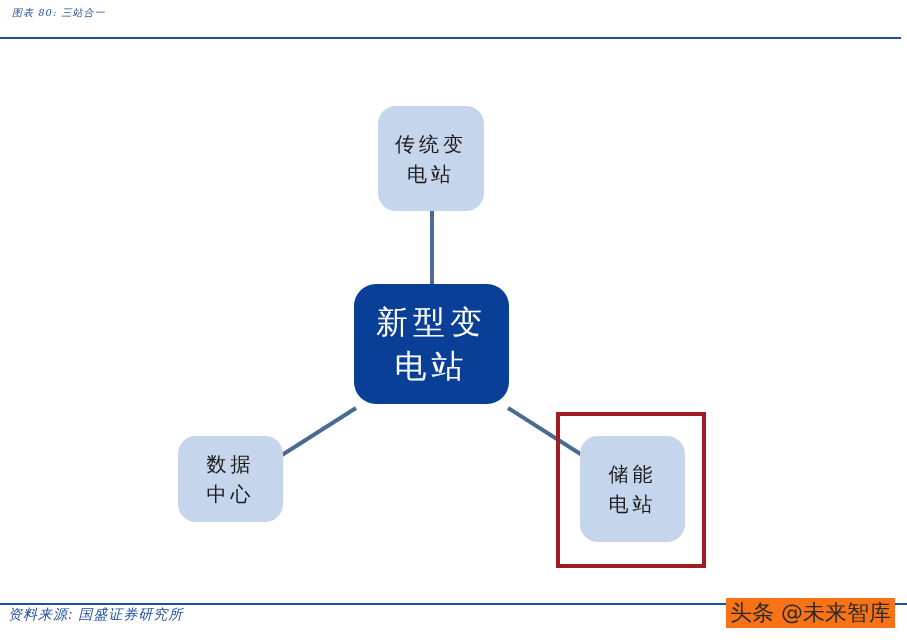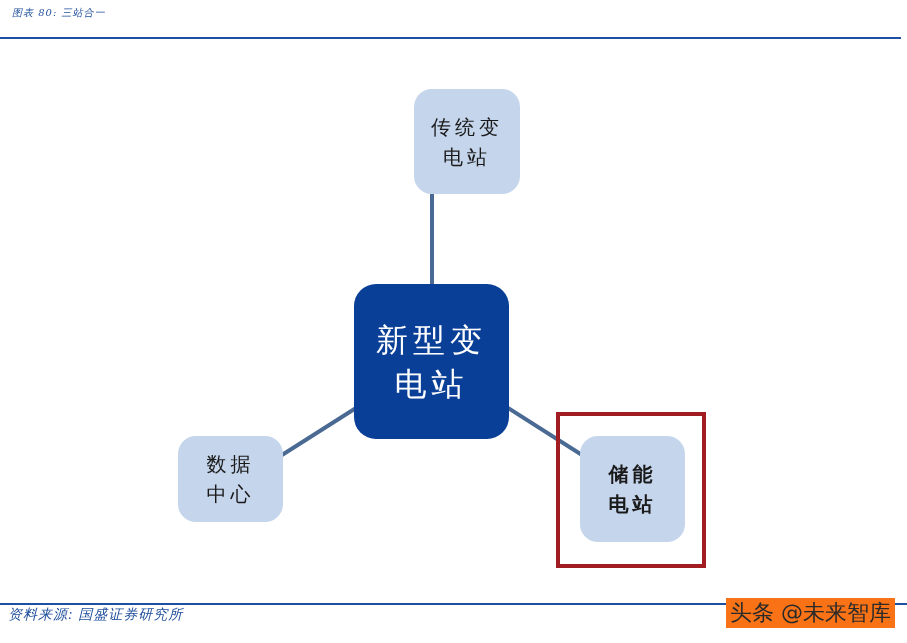--- a/index.html
+++ b/index.html
@@ -29,42 +29,42 @@
 
 <div class="fig-title">图表 80:  三站合一</div>
 <div class="rule-top"></div>
 
 <svg class="links" width="907" height="643">
   <line x1="432" y1="194" x2="432" y2="286" stroke="#4a6a94" stroke-width="4"></line>
   <line x1="356" y1="408" x2="282" y2="455" stroke="#4a6a94" stroke-width="4"></line>
   <line x1="508" y1="408" x2="582" y2="455" stroke="#4a6a94" stroke-width="4"></line>
 </svg>
 
-<div class="node node-small" style="left:378px; top:89px; width:106px; height:105px;margin-left:36px;">
+<div class="node node-small" style="left:378px; top:106px; width:106px; height:105px;">
   <div>
     <span>传统变</span>
     <span>电站</span>
   </div>
 </div>
 
-<div class="node node-center" style="left:354px; top:284px; width:155px; height:155px;">
+<div class="node node-center" style="left:354px; top:284px; width:155px; height:120px;">
   <div>
     <span>新型变</span>
     <span>电站</span>
   </div>
 </div>
 
 <div class="node node-small" style="left:178px; top:436px; width:105px; height:86px;">
   <div>
     <span>数据</span>
     <span>中心</span>
   </div>
 </div>
 
-<div class="node node-small" style="left:580px; top:436px; width:105px; height:106px;font-weight:bold;">
+<div class="node node-small" style="left:580px; top:436px; width:105px; height:106px;">
   <div>
     <span>储能</span>
     <span>电站</span>
   </div>
 </div>
 
 <div class="highlight"></div>
 
 <div class="rule-bottom"></div>
 <div class="source">资料来源:  国盛证券研究所</div>

